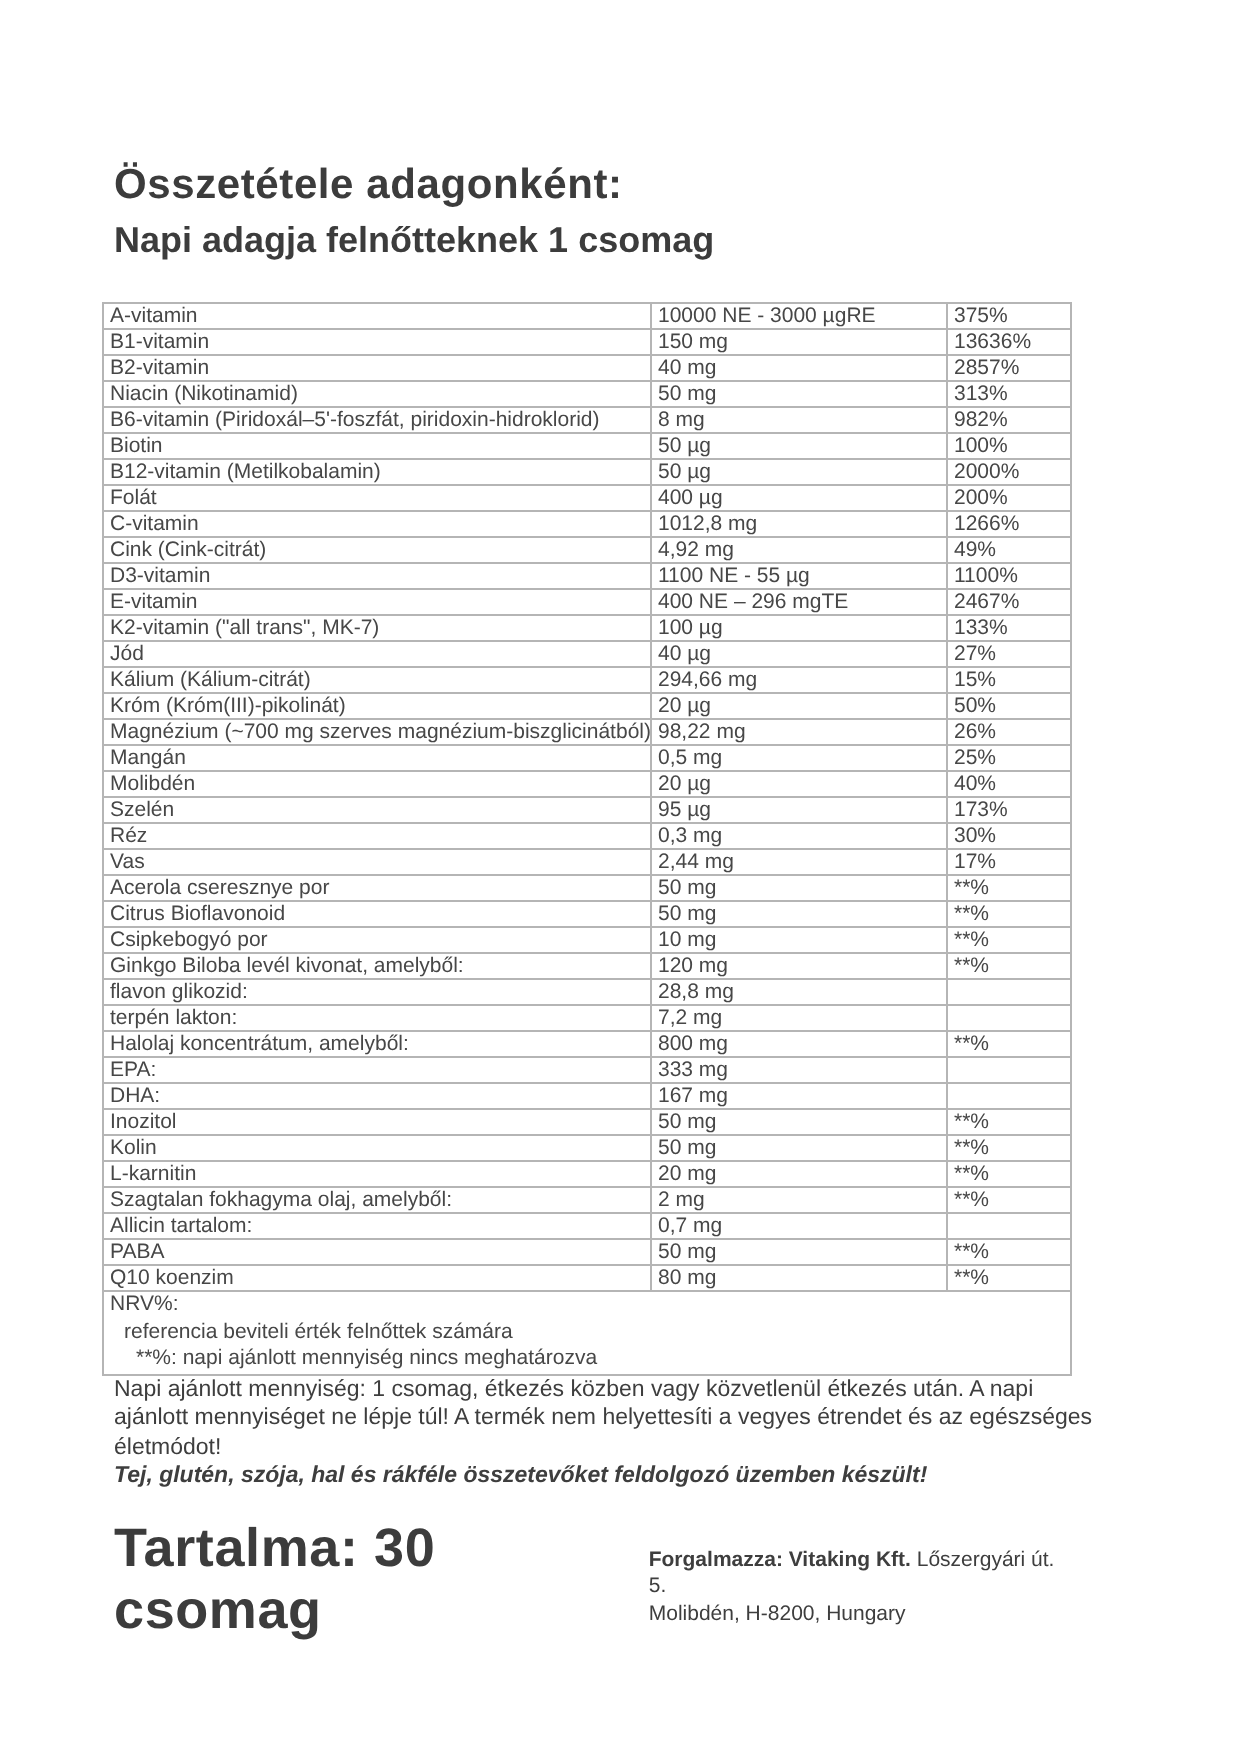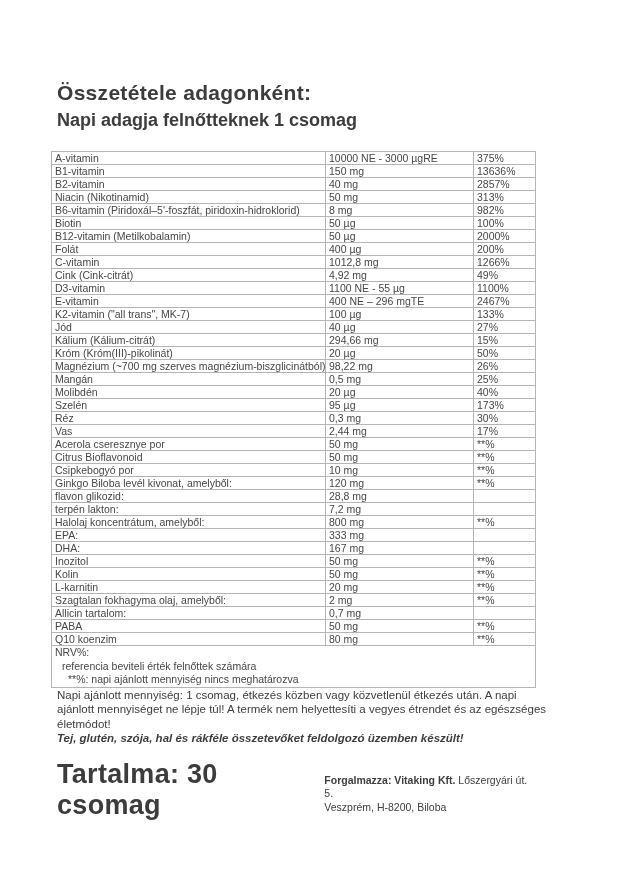--- a/index.html
+++ b/index.html
@@ -297,17 +297,17 @@
 
   <p class="dosage-note">Napi ajánlott mennyiség: 1 csomag, étkezés közben vagy közvetlenül étkezés után. A napi ajánlott mennyiséget ne lépje túl! A termék nem helyettesíti a vegyes étrendet és az egészséges életmódot!</p>
   <p class="allergen-note">Tej, glutén, szója, hal és rákféle összetevőket feldolgozó üzemben készült!</p>
 
   <div class="footer-row">
     <div class="package-contents">Tartalma: 30 csomag</div>
     <div class="distributor">
       <span class="b">Forgalmazza: Vitaking Kft.</span>
       <span>Lőszergyári út. 5.</span>
       <br>
-      <span>Veszprém, H-8200, Biloba</span>
+      <span>Molibdén, H-8200, Hungary</span>
     </div>
   </div>
 
 </div>
 
 </body></html>

